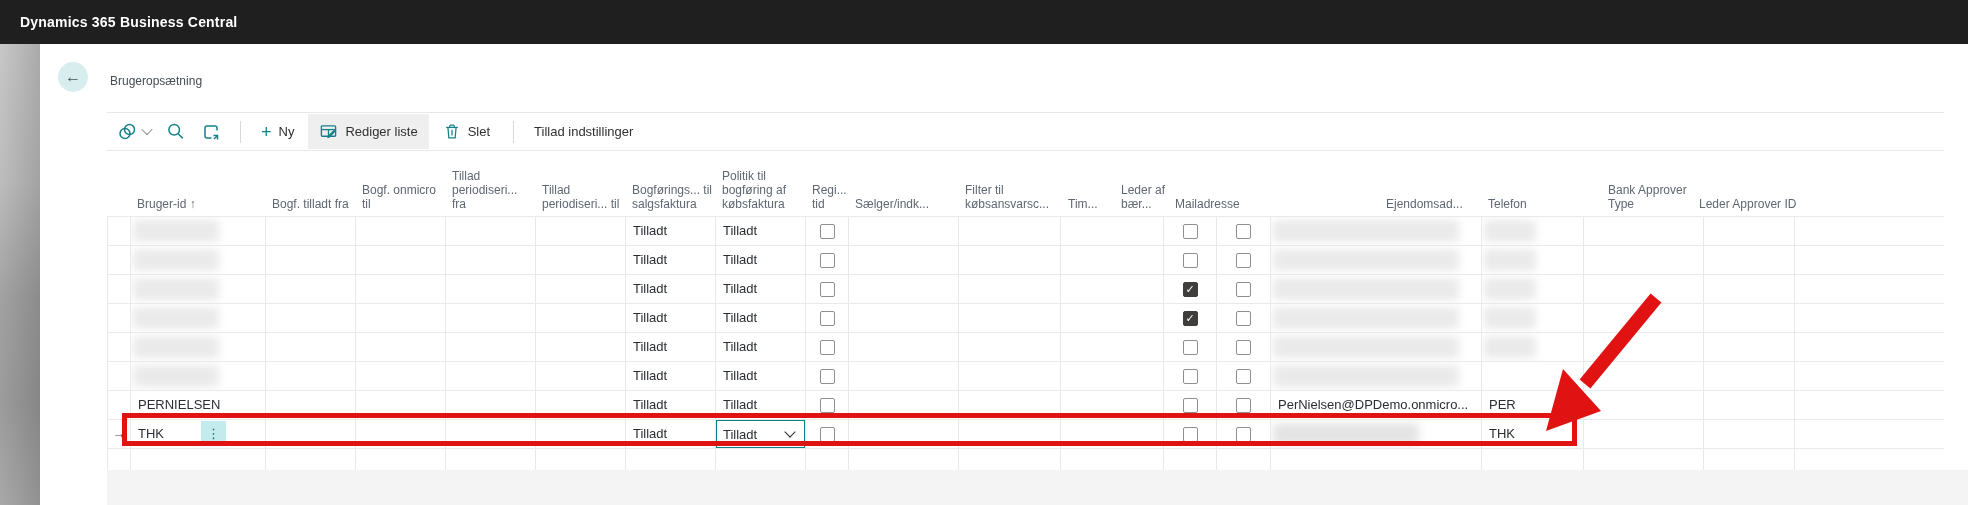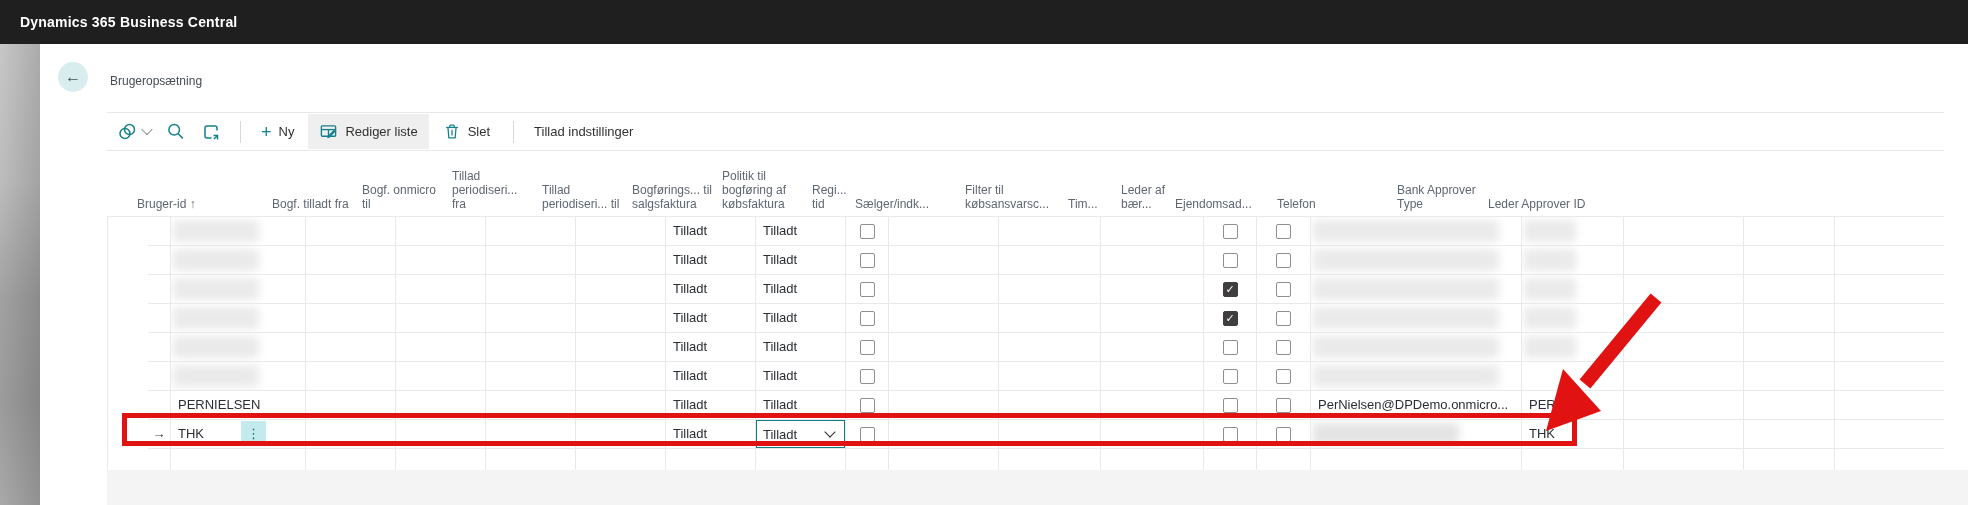--- a/index.html
+++ b/index.html
@@ -27,21 +27,21 @@
   .chev-sm{width:7px;height:7px;border-right:1.3px solid #8a8a8a;border-bottom:1.3px solid #8a8a8a;transform:rotate(45deg) translate(-1px,-1px);margin-left:5px;margin-top:-2px;}
   .tb-divider{width:1px;height:22px;background:#d9d9d9;margin:0 9px;}
   .tb-btn{display:flex;align-items:center;gap:7px;height:35px;padding:0 11px;font-size:13px;color:#323130;margin-right:3px;}
   .tb-btn.active{background:var(--active-bg);}
   .plus-glyph{color:var(--accent);font-size:18px;font-weight:400;line-height:16px;}
   
   .table{position:absolute;left:107px;top:150px;width:1837px;}
   .thead{display:flex;height:67px;border-top:1px solid var(--line);border-bottom:1px solid var(--line);box-sizing:border-box;}
   .th{flex:none;position:relative;box-sizing:border-box;overflow:hidden;}
   .th-label{position:absolute;left:7px;right:1px;bottom:5px;font-size:12px;line-height:14px;color:var(--header-text);}
-  .tbody{border-left:1px solid var(--line);padding-left:40px;}
+  .tbody{border-left:1px solid var(--line);}
   .tr{display:flex;height:28px;border-bottom:1px solid var(--line);box-sizing:content-box;}
   .td{flex:none;position:relative;box-sizing:border-box;border-right:1px solid var(--line);
       font-size:13px;color:var(--cell-text);line-height:27px;padding-left:7px;overflow:hidden;white-space:nowrap;}
   .td.col-bank_id{border-right:none;}
   .td.sel{padding:0;text-align:center;font-size:13px;color:#33383d;}
   .td.cb-cell{display:flex;align-items:center;justify-content:center;padding:0;}
   
   .col-sel{width:23px}.col-bruger_id{width:135px}
   .col-bogf_fra,.col-bogf_til,.col-per_fra,.col-per_til,.col-bogforings,.col-politik{width:90px}
   .col-regi_tid{width:43px}.col-saelger{width:110px}.col-filter_salg{width:102px}.col-filter_kob{width:103px}
@@ -168,20 +168,23 @@
       </div>
       <div class="th col-filter_kob">
         <div class="th-label">Filter til købsansvarsc...</div>
       </div>
       <div class="th col-tim">
         <div class="th-label">Tim...</div>
       </div>
       <div class="th col-leder">
         <div class="th-label">Leder af bær...</div>
       </div>
+      <div class="th col-mail">
+        <div class="th-label">Mailadresse</div>
+      </div>
       <div class="th col-ejendom">
         <div class="th-label">Ejendomsad...</div>
       </div>
       <div class="th col-telefon">
         <div class="th-label">Telefon</div>
       </div>
       <div class="th col-bank_type">
         <div class="th-label">Bank Approver Type</div>
       </div>
       <div class="th col-bank_id">

